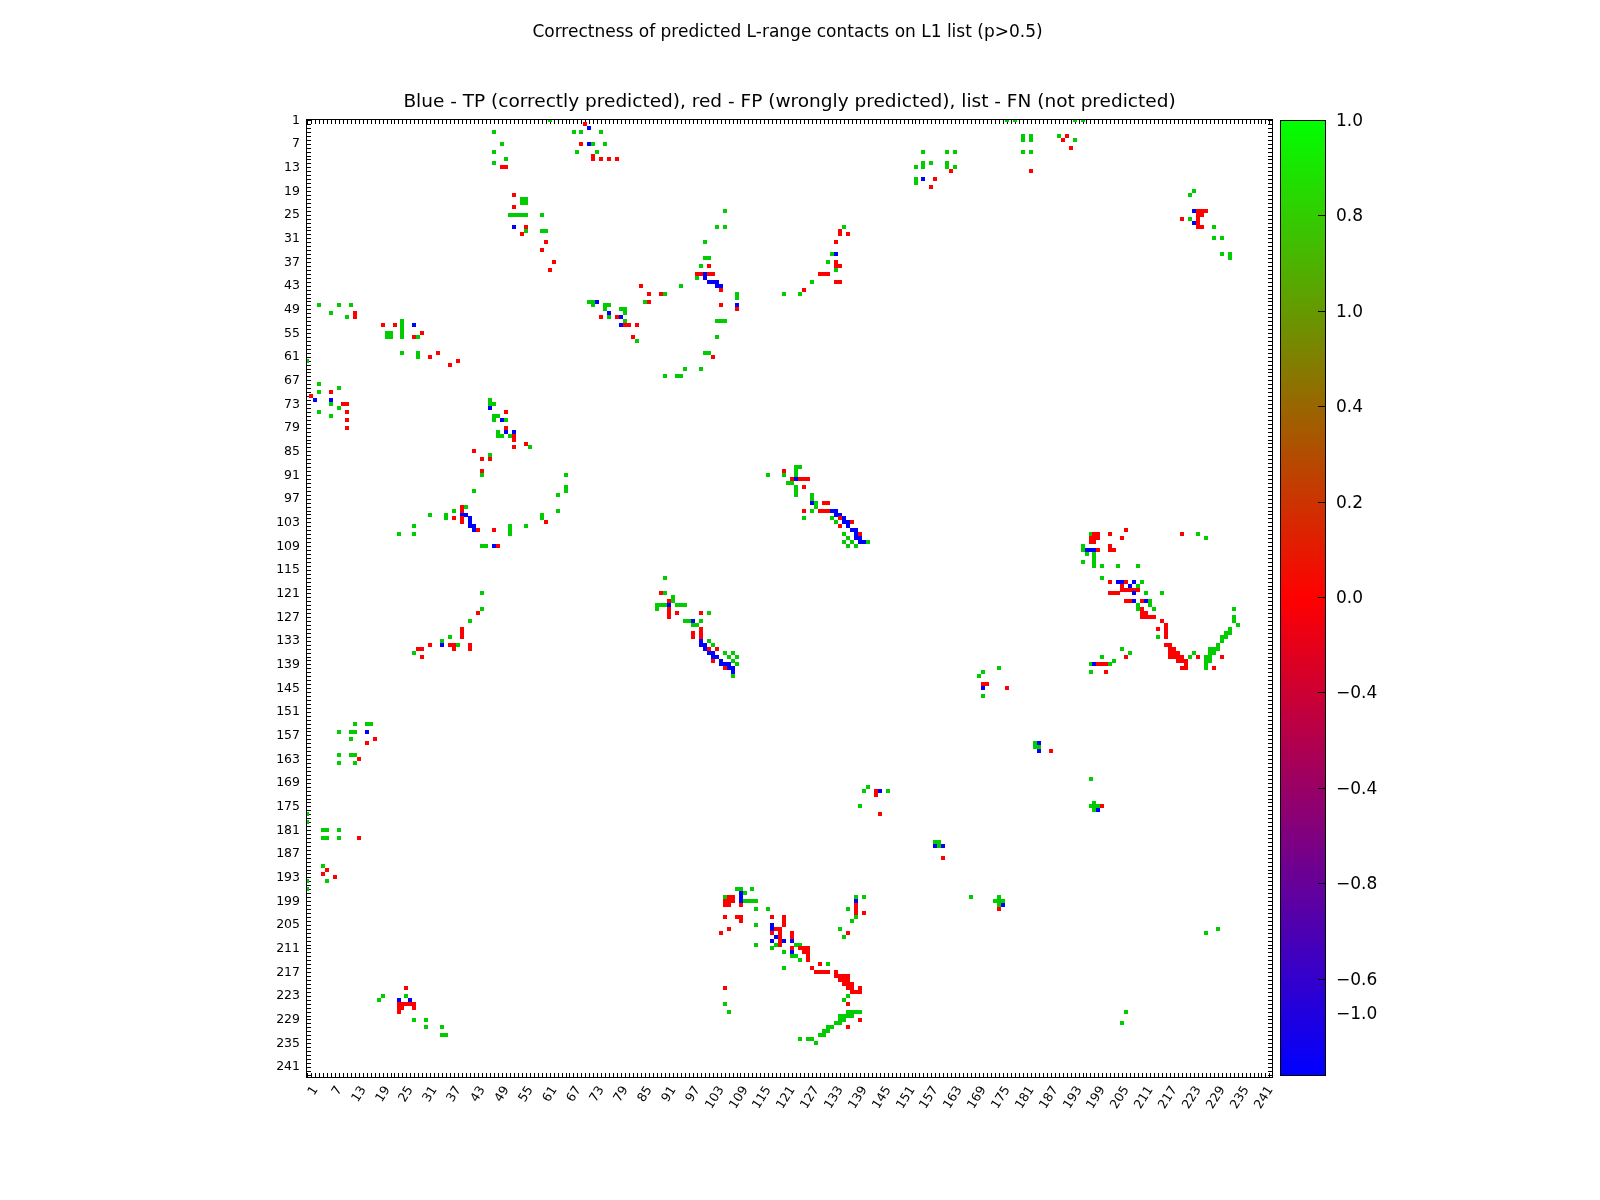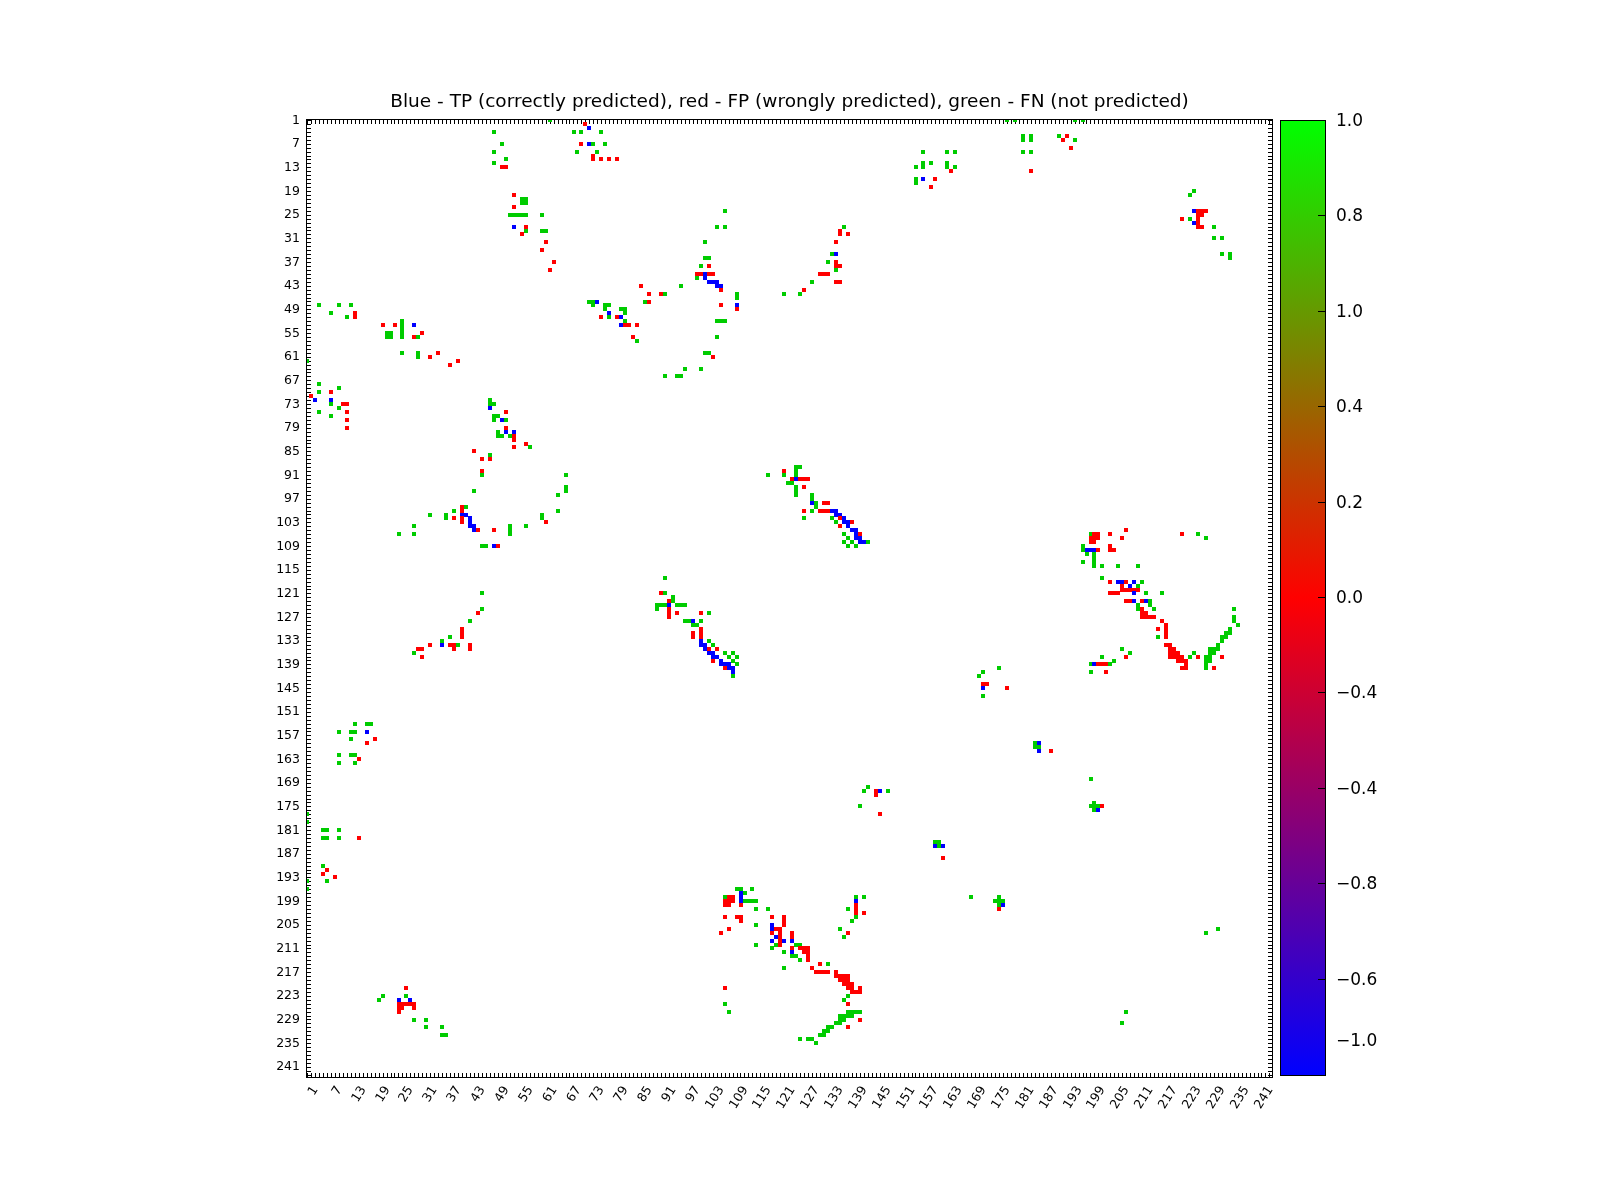--- a/index.html
+++ b/index.html
@@ -24,22 +24,23 @@
         transform-origin:100% 0;transform:rotate(-58deg);}
   .colorbar{position:absolute;left:1280px;top:120px;width:46px;height:956px;border:1px solid #000;box-sizing:border-box;}
   .cbtick{position:absolute;width:7px;height:1px;background:#000;}
   .cblab{position:absolute;left:1336px;width:60px;text-align:left;font-size:17px;line-height:18px;}
 </style>
 </head>
 <body>
 
 <div class="figure">
   <div class="suptitle">
+    <div>Correctness of predicted L-range contacts on L1 list (p&gt;0.5)</div>
   </div>
-  <div class="axes-title">Blue - TP (correctly predicted), red - FP (wrongly predicted), green - FN (not predicted)</div>
+  <div class="axes-title">Blue - TP (correctly predicted), red - FP (wrongly predicted), list - FN (not predicted)</div>
 
   <div class="plot" id="plot">
     <div class="tickstrip ts-top"></div>
     <div class="tickstrip ts-bottom"></div>
     <div class="tickstrip ts-left"></div>
     <div class="tickstrip ts-right"></div>
     <div id="cells">
         <div class="cell" style="left: 240.6px; top: -2px; background: rgb(0, 204, 0);"></div>
         <div class="cell" style="left: -2px; top: 238.6px; background: rgb(0, 204, 0);"></div>
         <div class="cell" style="left: 184.9px; top: 9.8px; background: rgb(0, 204, 0);"></div>
@@ -947,15 +948,15 @@
       <div class="cblab" style="top: 588px;">0.0</div>
       <div class="cbtick" style="left: 1318px; top: 597px;"></div>
       <div class="cblab" style="top: 683.4px;">−0.4</div>
       <div class="cbtick" style="left: 1318px; top: 692.4px;"></div>
       <div class="cblab" style="top: 778.8px;">−0.4</div>
       <div class="cbtick" style="left: 1318px; top: 787.8px;"></div>
       <div class="cblab" style="top: 874.2px;">−0.8</div>
       <div class="cbtick" style="left: 1318px; top: 883.2px;"></div>
       <div class="cblab" style="top: 969.6px;">−0.6</div>
       <div class="cbtick" style="left: 1318px; top: 978.6px;"></div>
-      <div class="cblab" style="top: 1031px;">−1.0</div>
+      <div class="cblab" style="top: 1004px;">−1.0</div>
     </div>
 </div>
 
 </body></html>

